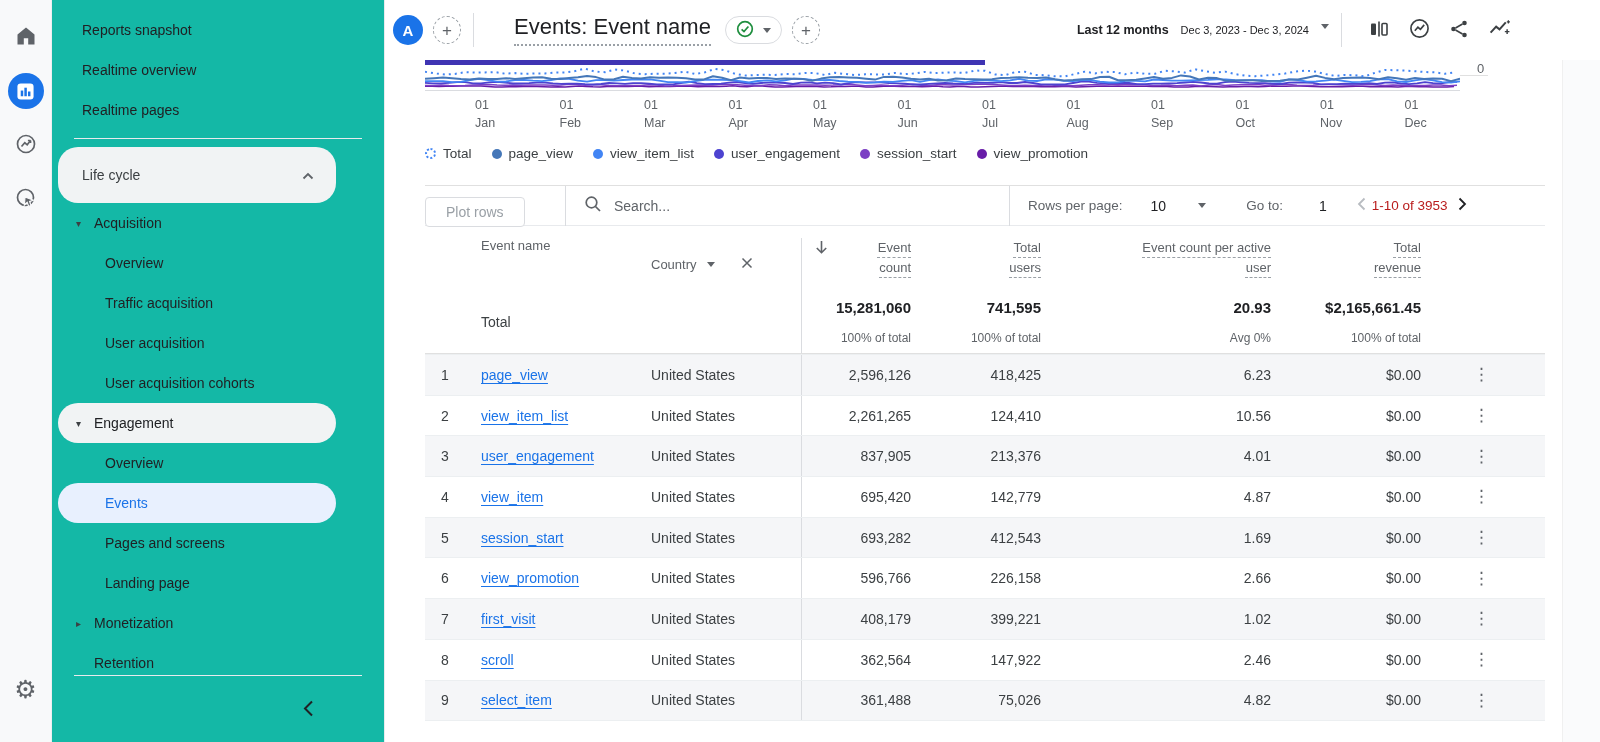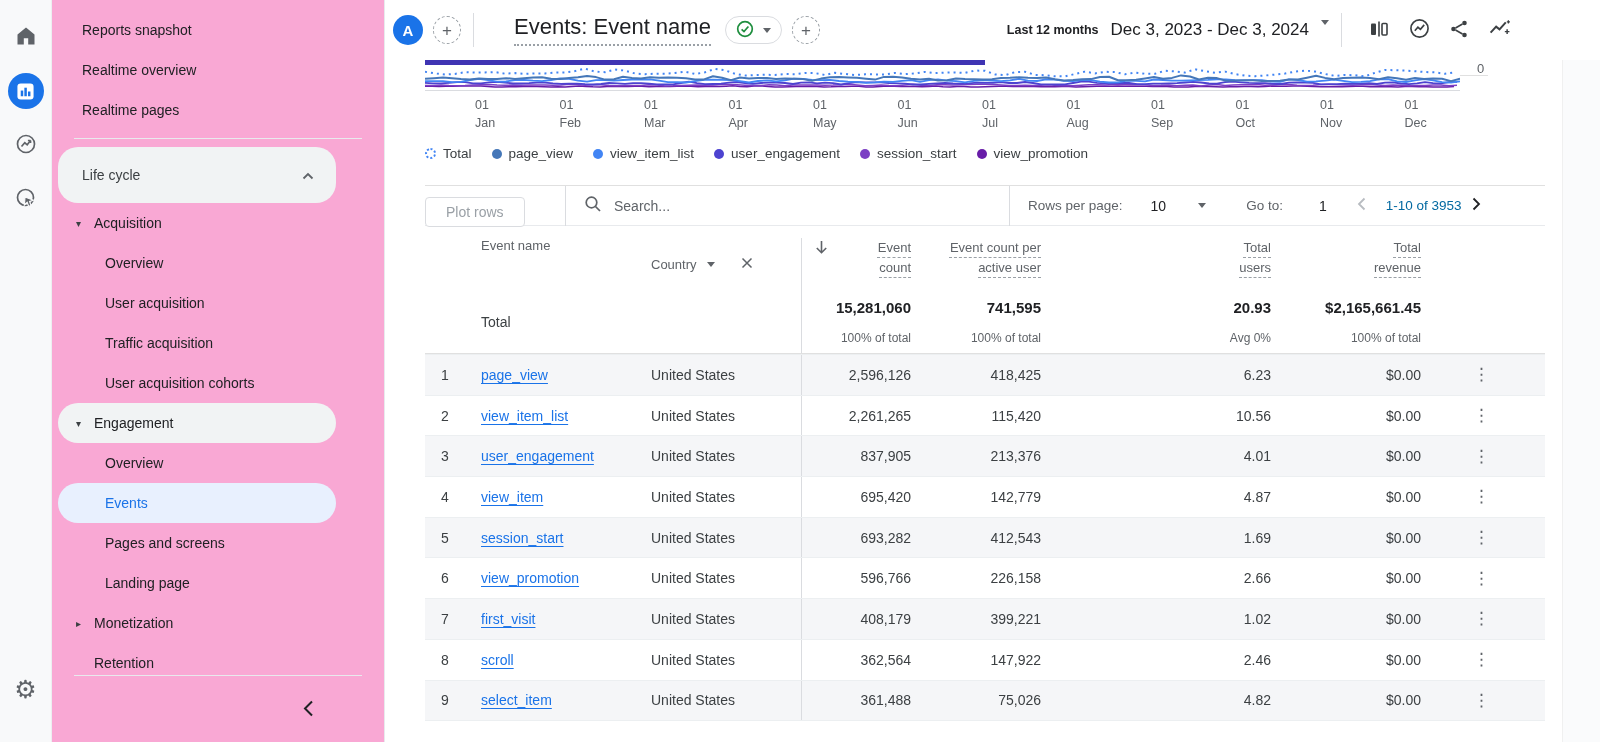--- a/index.html
+++ b/index.html
@@ -13,21 +13,21 @@
   
   .rail {
     width:52px; background:#f8f9fa; border-right:1px solid #eceff1;
     display:flex; flex-direction:column; align-items:center; padding-top:18px;
   }
   .rail-btn { width:38px; height:38px; border:none; background:transparent; display:flex; align-items:center; justify-content:center; margin-bottom:16px; cursor:pointer; }
   .rail-active-circle { width:36px; height:36px; border-radius:50%; background:#1a73e8; display:flex; align-items:center; justify-content:center; }
   .rail-gear { margin-top:auto; margin-bottom:34px; font-size:25px; color:#5f6368; line-height:1; }
 
   
-  .sidebar { width:333px; background:#f9a8d4; border-right:1px solid #e8eaed; position:relative; padding-top:10px; }
+  .sidebar { width:333px; background:#14b8a6; border-right:1px solid #e8eaed; position:relative; padding-top:10px; }
   .side-item { height:40px; display:flex; align-items:center; font-size:14px; color:#202124; cursor:pointer; }
   .side-item.top { padding-left:30px; }
   .side-divider { border-top:1px solid #e8eaed; margin:8px 22px 8px 22px; }
   .side-section {
     height:56px; margin:0 48px 0 6px; border-radius:20px; background:#f1f3f4;
     display:flex; align-items:center; justify-content:space-between;
     padding:0 22px 0 24px; color:#3c4043; font-size:14px; cursor:pointer;
   }
   .side-tree .side-item { margin:0 48px 0 6px; border-radius:20px; }
   .arrow { width:30px; padding-left:18px; font-size:10px; color:#3c4043; flex:none; }
@@ -49,21 +49,21 @@
   .appbar { height:60px; display:flex; align-items:center; justify-content:space-between; padding:0 84px 0 8px; }
   .ab-left { display:flex; align-items:center; }
   .avatar { width:30px; height:30px; border-radius:50%; background:#1a73e8; color:#fff; font-weight:bold; font-size:15px; display:flex; align-items:center; justify-content:center; cursor:pointer; }
   .dash-add { width:28px; height:28px; border-radius:50%; border:1.5px dashed #9aa0a6; background:none; color:#5f6368; font-size:17px; line-height:1; display:flex; align-items:center; justify-content:center; margin-left:10px; cursor:pointer; }
   .vdiv { width:1px; height:34px; background:#dadce0; margin-left:12px; flex:none; }
   .title { font-size:22px; font-weight:400; color:#202124; border-bottom:2px dotted #9aa0a6; padding-bottom:4px; margin-left:40px; white-space:nowrap; }
   .status-pill { height:28px; border:1px solid #dadce0; border-radius:14px; background:#fff; display:flex; align-items:center; gap:9px; padding:0 10px; margin-left:14px; cursor:pointer; }
   .caret { width:0; height:0; border-left:4.5px solid transparent; border-right:4.5px solid transparent; border-top:5px solid #5f6368; display:inline-block; }
   .ab-right { display:flex; align-items:center; }
   .preset { font-size:12.5px; font-weight:bold; color:#202124; margin-right:12px; }
-  .range { display:flex; align-items:flex-start; gap:12px; border:none; background:none; font-size:17px; color:#202124; cursor:pointer; font-family:inherit; }
+  .range { display:flex; align-items:flex-start; gap:12px; border:none; background:none; font-size:11px; color:#202124; cursor:pointer; font-family:inherit; }
   .ab-icons { display:flex; align-items:center; margin-left:14px; }
   .icon-btn { width:34px; height:34px; border:none; background:none; display:flex; align-items:center; justify-content:center; margin-left:6px; cursor:pointer; }
 
   
   .chartwrap { margin-left:40px; position:relative; width:1120px; }
   .plot { width:1035px; border-bottom:1px solid #dadce0; }
   .plot svg { display:block; }
   .zero-grid { position:absolute; left:1035px; top:15px; width:28px; height:1px; background:#e0e0e0; }
   .zero-label { position:absolute; left:1052px; top:1px; font-size:13px; color:#5f6368; }
   .xticks { display:flex; width:1070px; padding-left:50px; margin-top:6px; }
@@ -85,21 +85,21 @@
   .search { flex:1; display:flex; align-items:center; padding-left:18px; gap:12px; }
   .search input { border:none; outline:none; font-size:14px; color:#202124; font-family:inherit; width:300px; background:transparent; }
   .search input::placeholder { color:#5f6368; }
   .pager { width:535px; flex:none; display:flex; align-items:center; padding-left:18px; font-size:13.5px; color:#5f6368; }
   .rpp { display:flex; align-items:center; gap:0; border:none; background:none; font-family:inherit; cursor:pointer; }
   .rpp-val { font-size:14px; color:#202124; margin-left:28px; }
   .rpp .caret { margin-left:32px; }
   .goto-label { margin-left:40px; }
   .goto-val { font-size:14px; color:#202124; margin-left:36px; cursor:text; }
   .pg { border:none; background:none; margin-left:30px; cursor:pointer; display:flex; align-items:center; }
-  .pg-range { color:#0369a1; font-size:13.5px; margin-left:20px; }
+  .pg-range { color:#b91c1c; font-size:13.5px; margin-left:6px; }
   .pg.next { margin-left:10px; }
 
   
   .grid { display:grid; grid-template-columns:56px 170px 150px 134px 130px 230px 150px 100px; }
   .thead { height:64px; padding-top:12px; color:#5f6368; font-size:13px; }
   .c-m { text-align:right; padding-right:24px; }
   .thead .c-m { display:flex; justify-content:flex-end; align-items:flex-start; }
   .m1 { border-left:1px solid #dadce0; }
   .sort-arrow { margin-right:auto; margin-left:12px; margin-top:1px; }
   .hm { display:inline-block; text-align:right; line-height:1.55;
@@ -201,26 +201,26 @@
           <span class="lbl">Acquisition</span>
         </div>
 
         <div class="side-item tree child">
           <span class="arrow"></span>
           <span class="lbl">Overview</span>
         </div>
 
         <div class="side-item tree child">
           <span class="arrow"></span>
+          <span class="lbl">Traffic acquisition</span>
+        </div>
+
+        <div class="side-item tree child">
+          <span class="arrow"></span>
           <span class="lbl">User acquisition</span>
-        </div>
-
-        <div class="side-item tree child">
-          <span class="arrow"></span>
-          <span class="lbl">Traffic acquisition</span>
         </div>
 
         <div class="side-item tree child">
           <span class="arrow"></span>
           <span class="lbl">User acquisition cohorts</span>
         </div>
 
         <div class="side-item tree hover parent">
           <span class="arrow">▾</span>
           <span class="lbl">Engagement</span>
@@ -509,25 +509,25 @@
           </span>
         </div>
         <div class="c-m m1">
           <span class="sort-arrow">
             <svg width="15" height="16" viewBox="0 0 15 16" fill="none" stroke="#5f6368" stroke-width="1.6">
                 <path d="M7.5 2 v11.5 M2.8 9 L7.5 13.7 L12.2 9"></path>
               </svg>
           </span>
           <span class="hm w1">Event count</span>
         </div>
+        <div class="c-m m2">
+            <span class="hm w2">Total users</span>
+          </div>
         <div class="c-m m3">
             <span class="hm w3">Event count per active user</span>
-          </div>
-        <div class="c-m m2">
-            <span class="hm w2">Total users</span>
           </div>
         <div class="c-m m4">
             <span class="hm w4">Total revenue</span>
           </div>
         <div class="c-menu"></div>
       </div>
 
       <div class="trow total grid">
         <div class="c-num"></div>
         <div class="c-ev">
@@ -570,21 +570,21 @@
             </div>
           </div>
 
           <div class="trow grid">
             <div class="c-num">2</div>
             <div class="c-ev">
               <a class="evlink">view_item_list</a>
             </div>
             <div>United States</div>
             <div class="c-m m1">2,261,265</div>
-            <div class="c-m">115,420</div>
+            <div class="c-m">124,410</div>
             <div class="c-m">10.56</div>
             <div class="c-m">$0.00</div>
             <div class="c-menu">
               <button class="dots">⋮</button>
             </div>
           </div>
 
           <div class="trow grid">
             <div class="c-num">3</div>
             <div class="c-ev">

